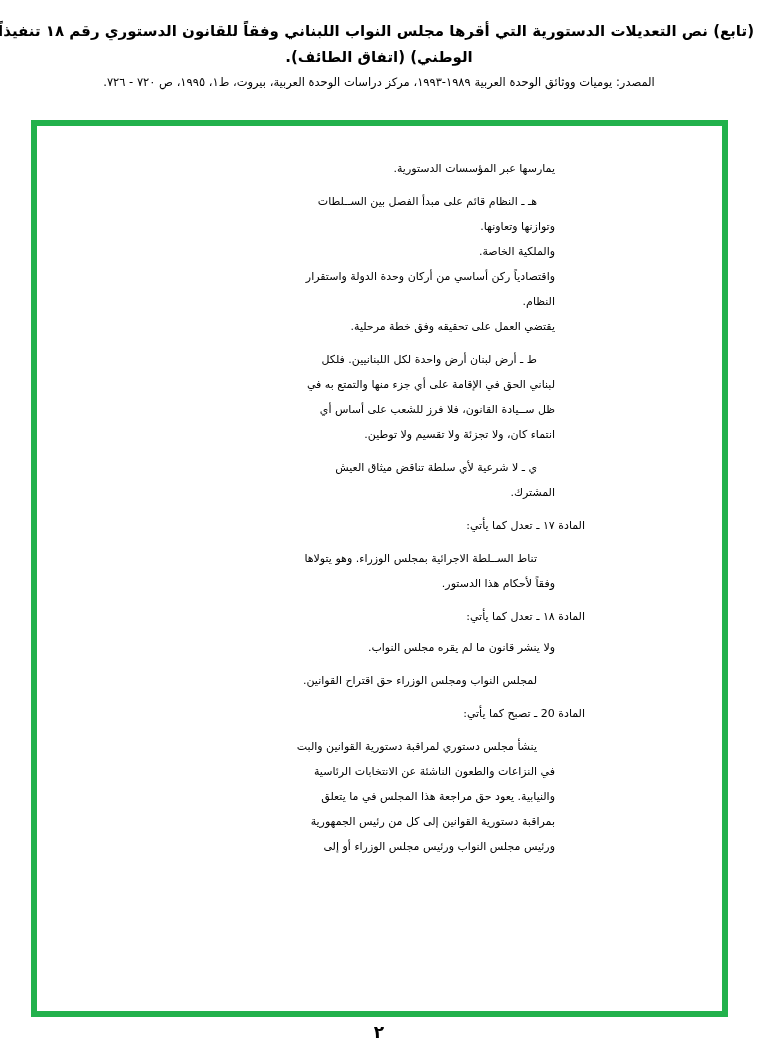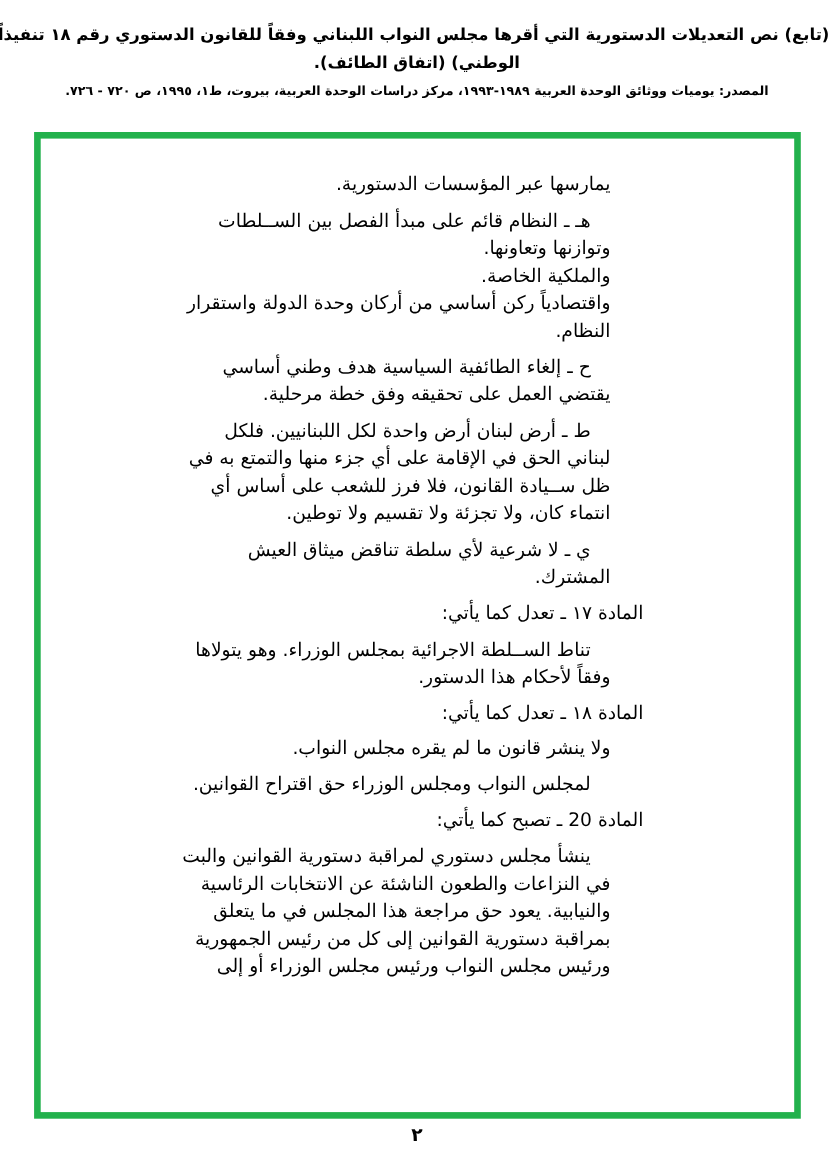--- a/index.html
+++ b/index.html
@@ -7,33 +7,33 @@
     width:758px;height:1055px;position:relative;background:#ffffff;
     font-family:"DejaVu Sans", sans-serif;color:#000;overflow:hidden;
   }
   .header{
     position:absolute;top:18px;left:4px;right:4px;
     direction:rtl;text-align:center;font-weight:bold;
     font-size:15px;line-height:26px;
   }
   .header .hline{display:block;white-space:nowrap;}
   .source{
-    margin-top:4px;font-size:11.5px;line-height:17px;font-weight:bold;
+    margin-top:4px;font-size:11.5px;line-height:17px;font-weight:normal;
     white-space:nowrap;
   }
   .frame{
     position:absolute;left:31px;top:120px;width:697px;height:897px;
     box-sizing:border-box;border:6px solid #22b14c;background:#fff;
   }
   .text-col{
     position:absolute;top:22px;right:137px;width:410px;
     direction:rtl;
   }
   .line{
-    font-size:17px;line-height:25px;text-align:right;white-space:nowrap;
+    font-size:11px;line-height:25px;text-align:right;white-space:nowrap;
   }
   .cont{padding-right:30px;}
   .first{padding-right:48px;}
   .heading{padding-right:0;margin-bottom:6px;}
   .para-start{margin-top:8px;}
   .page-number{
     position:absolute;top:1022px;left:0;right:0;text-align:center;
     font-size:17px;font-weight:bold;
   }
 </style>
@@ -48,21 +48,20 @@
 
 <div class="frame">
   <div class="text-col">
 
   <div class="line cont para-start">يمارسها عبر المؤسسات الدستورية.</div>
       <div class="line first para-start">هـ ـ النظام قائم على مبدأ الفصل بين الســلطات</div>
       <div class="line cont">وتوازنها وتعاونها.</div>
       <div class="line cont">والملكية الخاصة.</div>
       <div class="line cont">واقتصادياً ركن أساسي من أركان وحدة الدولة واستقرار</div>
       <div class="line cont">النظام.</div>
-      <div class="line first para-start">ح ـ إلغاء الطائفية السياسية هدف وطني أساسي</div>
       <div class="line cont">يقتضي العمل على تحقيقه وفق خطة مرحلية.</div>
       <div class="line first para-start">ط ـ أرض لبنان أرض واحدة لكل اللبنانيين. فلكل</div>
       <div class="line cont">لبناني الحق في الإقامة على أي جزء منها والتمتع به في</div>
       <div class="line cont">ظل ســيادة القانون، فلا فرز للشعب على أساس أي</div>
       <div class="line cont">انتماء كان، ولا تجزئة ولا تقسيم ولا توطين.</div>
       <div class="line first para-start">ي ـ لا شرعية لأي سلطة تناقض ميثاق العيش</div>
       <div class="line cont">المشترك.</div>
       <div class="line heading para-start">المادة ١٧ ـ تعدل كما يأتي:</div>
       <div class="line first para-start">تناط الســلطة الاجرائية بمجلس الوزراء. وهو يتولاها</div>
       <div class="line cont">وفقاً لأحكام هذا الدستور.</div>

